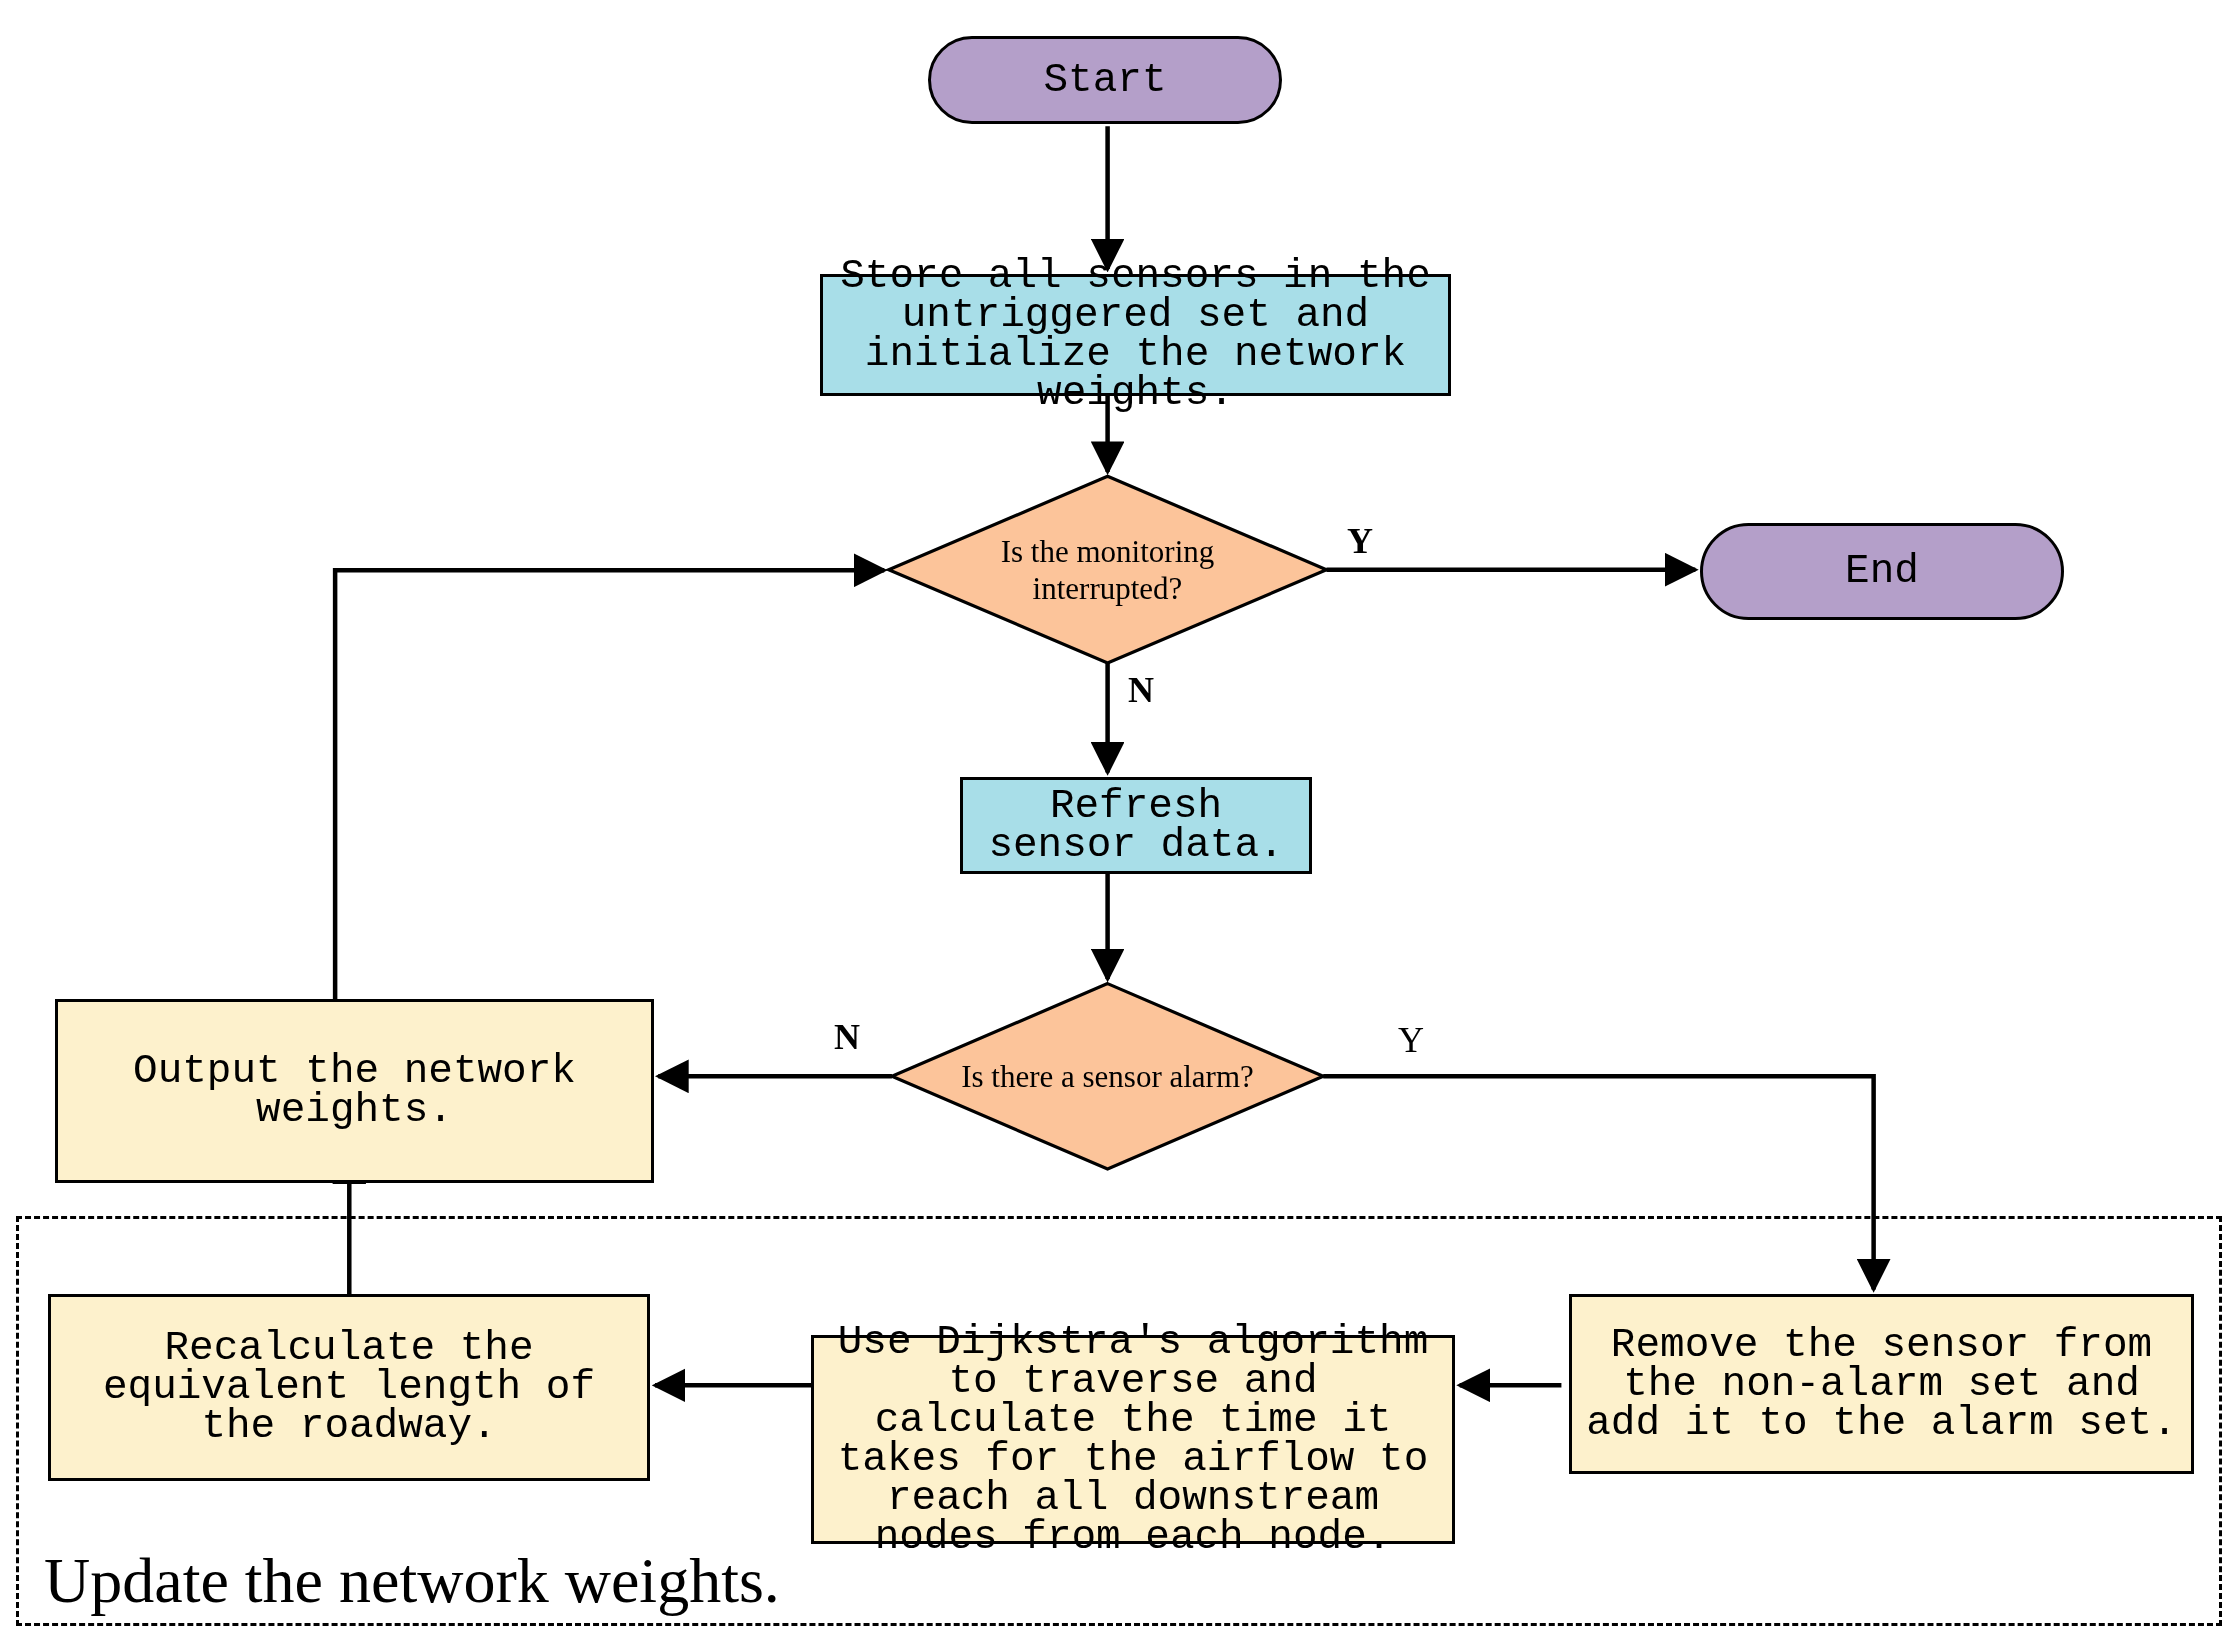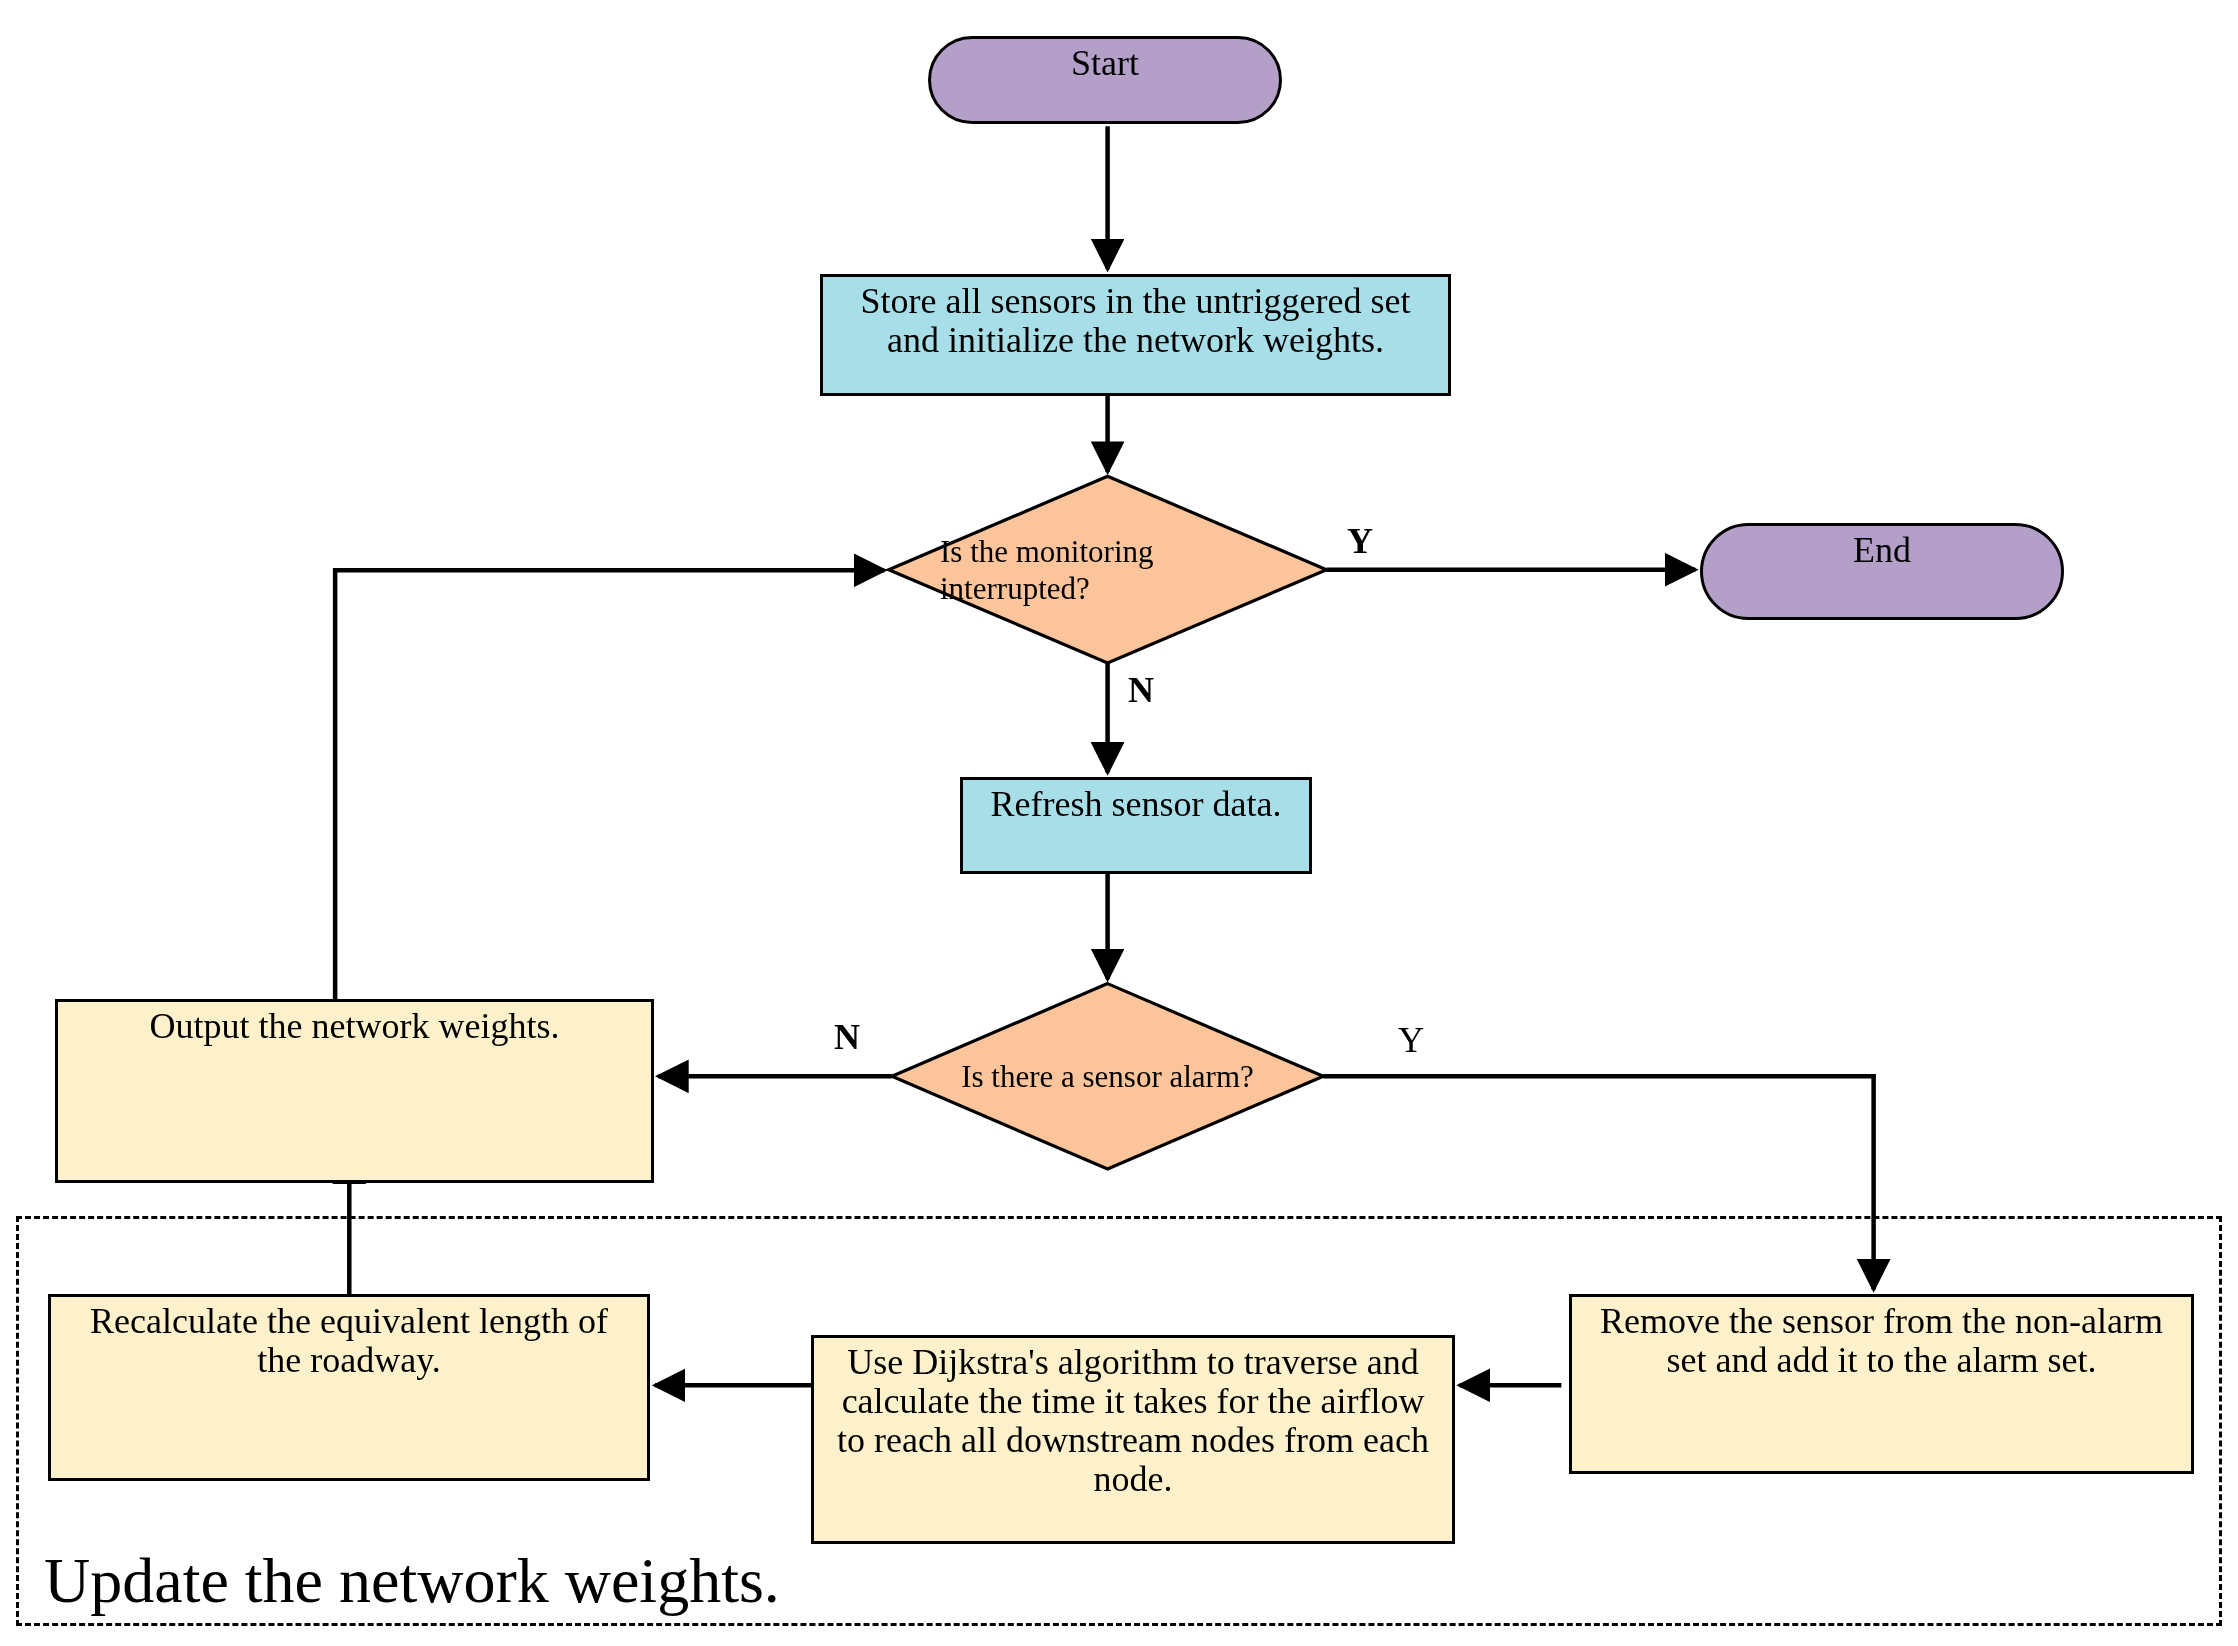--- a/index.html
+++ b/index.html
@@ -8,36 +8,37 @@
     width:2239px;height:1646px;
     background:#ffffff;
     font-family:"Liberation Serif","DejaVu Serif",serif;
     color:#000;
     overflow:hidden;
   }
   #wires{position:absolute;left:0;top:0;width:2239px;height:1646px;}
   .node{
     position:absolute;
     box-sizing:border-box;
-    display:flex;align-items:flex-start;justify-content:center;
+    display:flex;align-items:center;justify-content:center;
     text-align:center;
-    font-size:36px;line-height:39px;
+    font-size:41px;line-height:39px;
     border:3.2px solid #000;
     padding:5.2px 13px;
+    font-family:Liberation Mono, monospace;
   }
   .terminator{
     background:var(--terminator_fill);
     border-radius:52px;
   }
   .process{background:var(--process_fill);margin-left:28px;}
   .update-step{background:var(--update_fill);}
   .diamond-text{
     position:absolute;
     display:flex;align-items:center;justify-content:center;
-    text-align:left;
+    text-align:center;
     font-size:31px;line-height:37px;
     background:transparent;
   }
   .edge-label{
     position:absolute;
     font-size:36px;line-height:36px;
     font-weight:bold;
   }
   .edge-label.regular{font-weight:normal;}
   #update-group{

